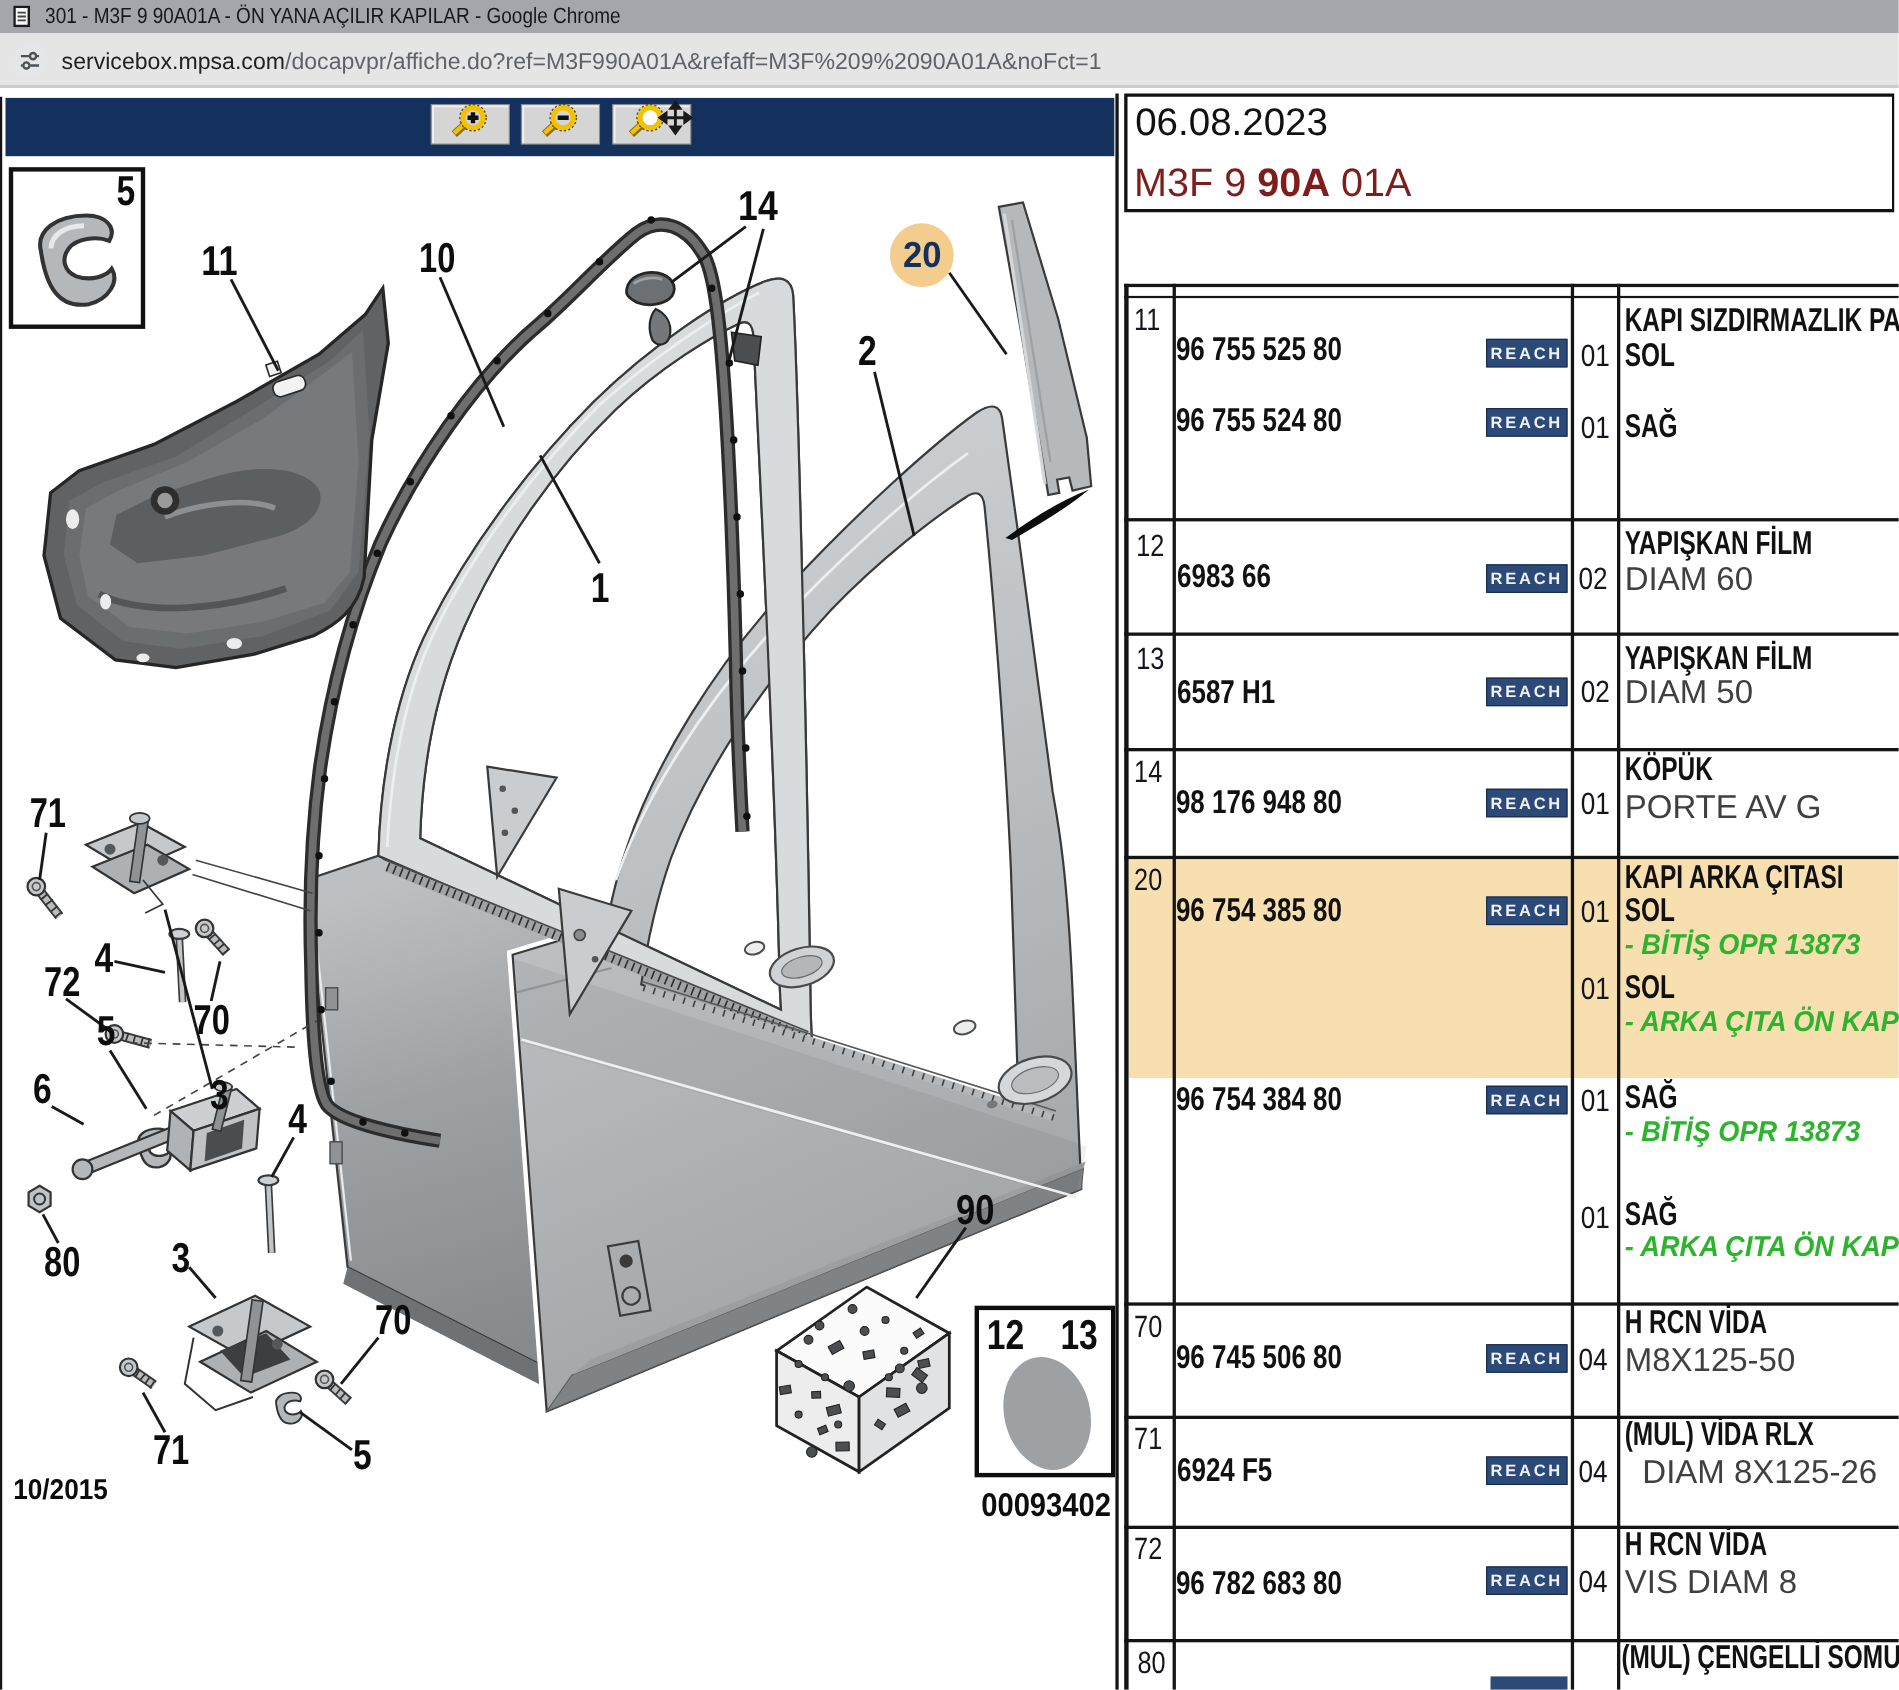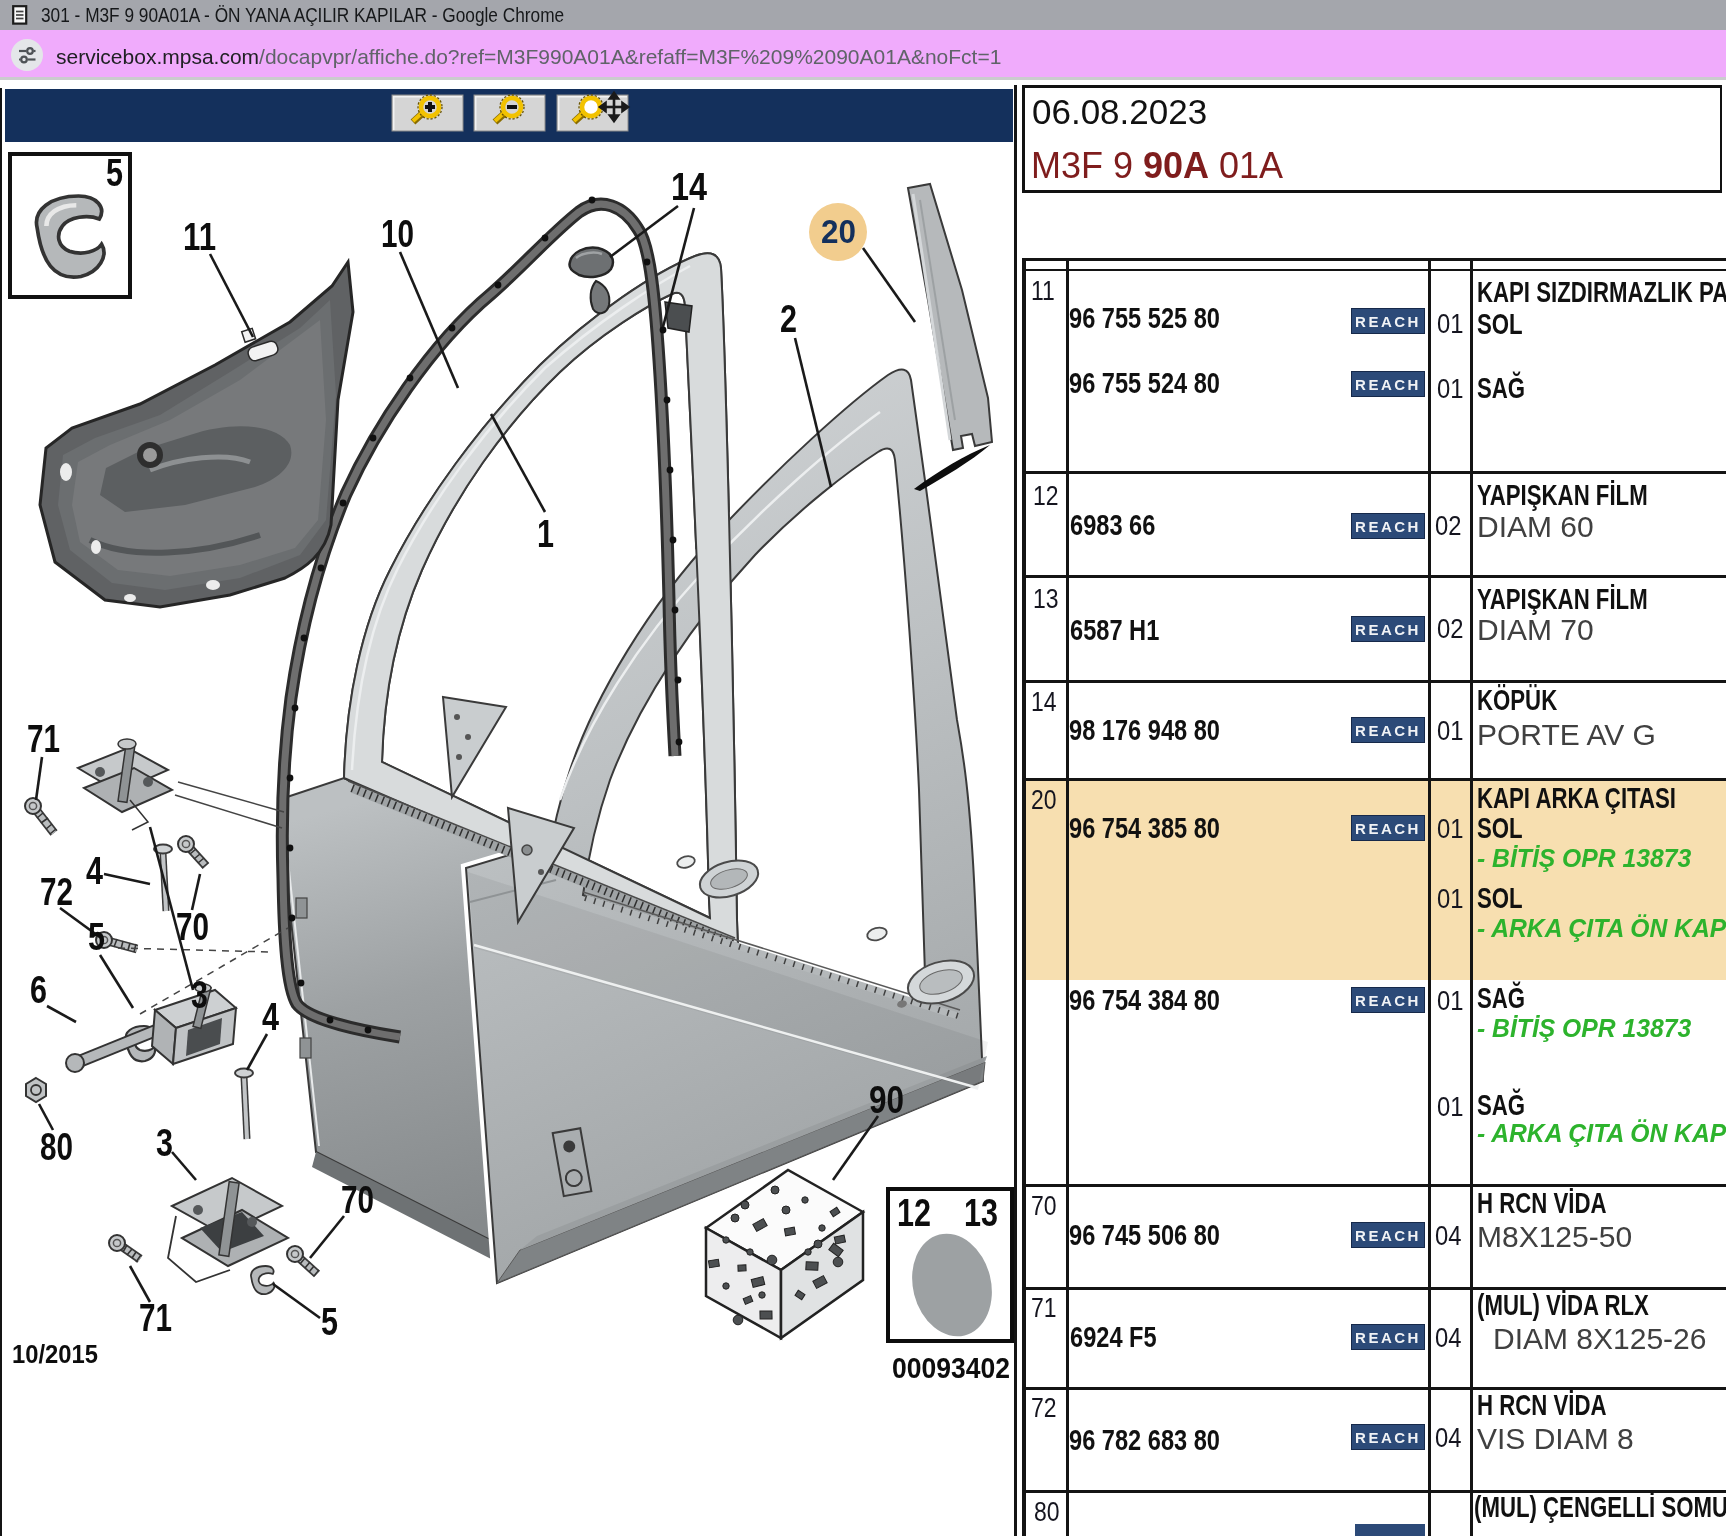--- a/index.html
+++ b/index.html
@@ -2,21 +2,21 @@
 <html><head>
 <meta charset="utf-8">
 <style>
   * { margin:0; padding:0; box-sizing:border-box; }
   html,body { width:1726px; height:1536px; overflow:hidden; background:#fff;
     font-family:"Liberation Sans", sans-serif; }
   .abs { position:absolute; }
   
   #titlebar { position:absolute; left:0; top:0; width:1726px; height:30px; background:#a4a6ac;text-align:center; }
   #titletxt { position:absolute; left:41px; top:4px; font-size:20px; color:#16181a; white-space:nowrap; transform:scaleX(0.863); transform-origin:0 0; }
-  #urlbar { position:absolute; left:0; top:30px; width:1726px; height:47px; background:#f0abfc; }
+  #urlbar { position:absolute; left:0; top:30px; width:1726px; height:47px; background:#e5e5e5; }
   #urlline { position:absolute; left:0; top:77px; width:1726px; height:3px; background:#cbccce; }
   #urltxt { position:absolute; left:56px; top:15px; font-size:21px; color:#5f6368; white-space:nowrap; }
   #urltxt b { color:#202124; font-weight:normal; }
   
   .hl { position:absolute; background:#141414; }
   .pn { position:absolute; font-weight:bold; font-size:30px; white-space:nowrap;
         transform:scaleX(0.787); transform-origin:0 0; color:#111; }
   .d1 { position:absolute; font-weight:bold; font-size:30px; white-space:nowrap;
         transform:scaleX(0.74); transform-origin:0 0; color:#111; }
   .rn { position:absolute; font-size:28px; white-space:nowrap; transform:scaleX(0.82);
@@ -469,21 +469,21 @@
   <div class="pn" style="left:1070px;top:508px">6983 66</div>
   <div class="reach" style="left:1351px;top:513px">REACH</div>
   <div class="qt" style="left:1435px;top:510px">02</div>
   <div class="ds" style="left:1477px;top:510px">DIAM 60</div>
 
   <div class="rn" style="left:1033px;top:583px">13</div>
   <div class="d1" style="left:1477px;top:582px">YAPIŞKAN FİLM</div>
   <div class="pn" style="left:1070px;top:613px">6587 H1</div>
   <div class="reach" style="left:1351px;top:616px">REACH</div>
   <div class="qt" style="left:1437px;top:613px">02</div>
-  <div class="ds" style="left:1477px;top:613px">DIAM 70</div>
+  <div class="ds" style="left:1477px;top:613px">DIAM 50</div>
 
   <div class="rn" style="left:1031px;top:686px">14</div>
   <div class="d1" style="left:1477px;top:683px">KÖPÜK</div>
   <div class="pn" style="left:1069px;top:713px">98 176 948 80</div>
   <div class="reach" style="left:1351px;top:717px">REACH</div>
   <div class="qt" style="left:1437px;top:715px">01</div>
   <div class="ds" style="left:1477px;top:718px">PORTE AV G</div>
 
   <div class="rn" style="left:1031px;top:784px">20</div>
   <div class="d1" style="left:1477px;top:781px">KAPI ARKA ÇITASI</div>

